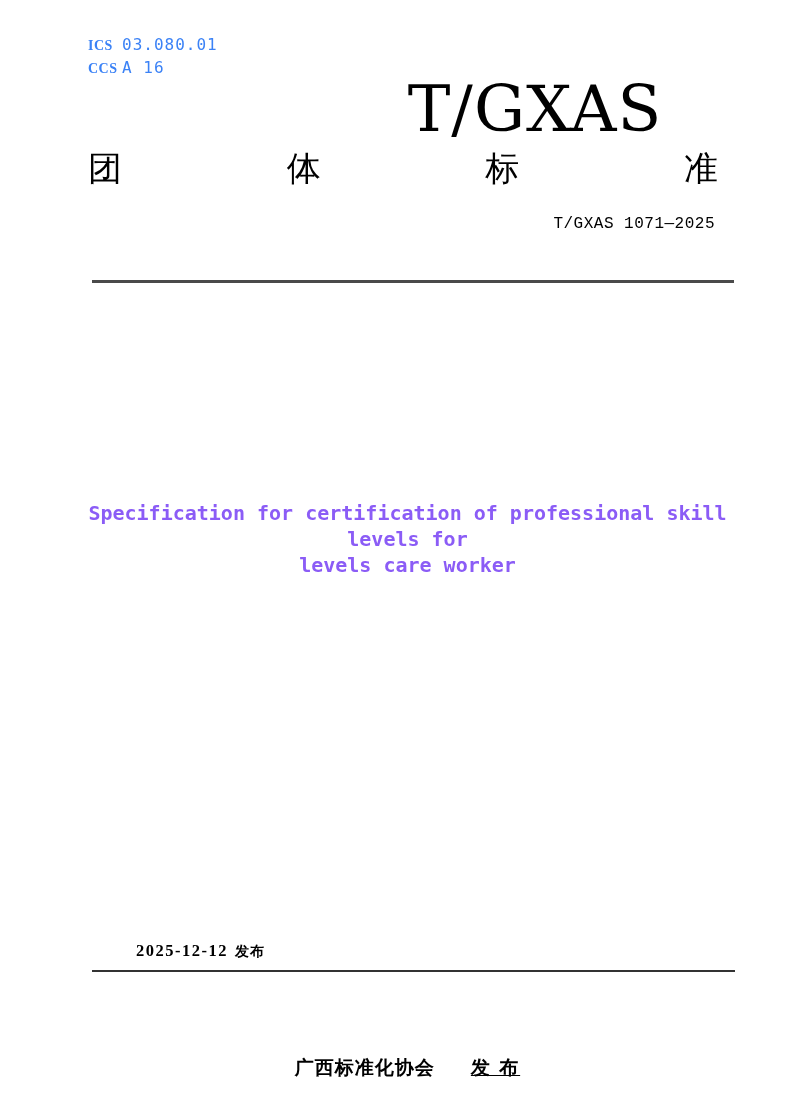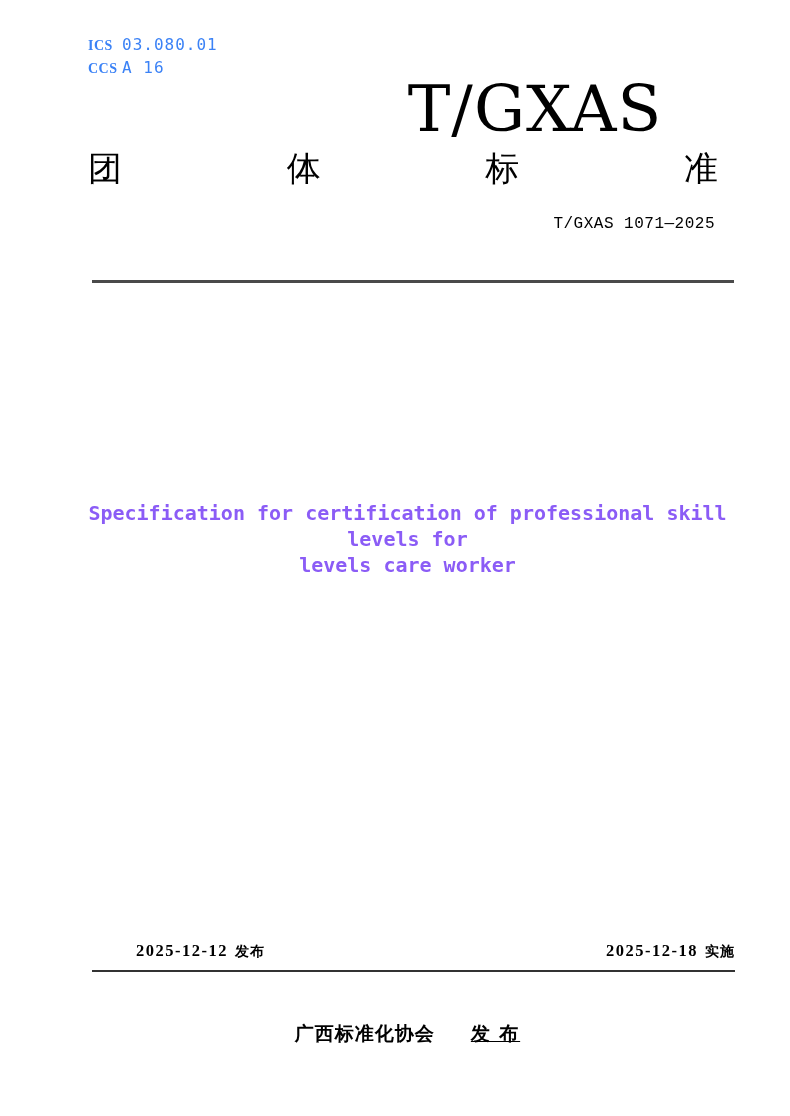--- a/index.html
+++ b/index.html
@@ -141,21 +141,21 @@
   .date-label {
     margin-left: 7px;
     font-size: 14px;
     letter-spacing: 1px;
   }
 
   
   .publisher-row {
     position: absolute;
     left: 75px;
-    top: 1021px;
+    top: 1055px;
     width: 665px;
     display: flex;
     justify-content: center;
     align-items: baseline;
     gap: 36px;
     font-size: 19px;
     font-weight: bold;
   }
   .publisher-name { letter-spacing: 1px; }
   .publish-label { letter-spacing: 2px; text-decoration: underline; }
@@ -193,24 +193,20 @@
   <div class="title-en">
     <div>Specification for certification of professional skill levels for</div>
     <div>levels care worker</div>
   </div>
 
   <div class="dates-row">
     <div class="date-item">
       <span class="date-value">2025-12-12</span>
       <span class="date-label">发布</span>
     </div>
-    <div class="date-item">
-      <span class="date-value">2025-12-18</span>
-      <span class="date-label">实施</span>
-    </div>
   </div>
 
   <div class="rule-bottom"></div>
 
   <div class="publisher-row">
     <span class="publisher-name">广西标准化协会</span>
     <span class="publish-label">发 布</span>
   </div>
 
 </div>

